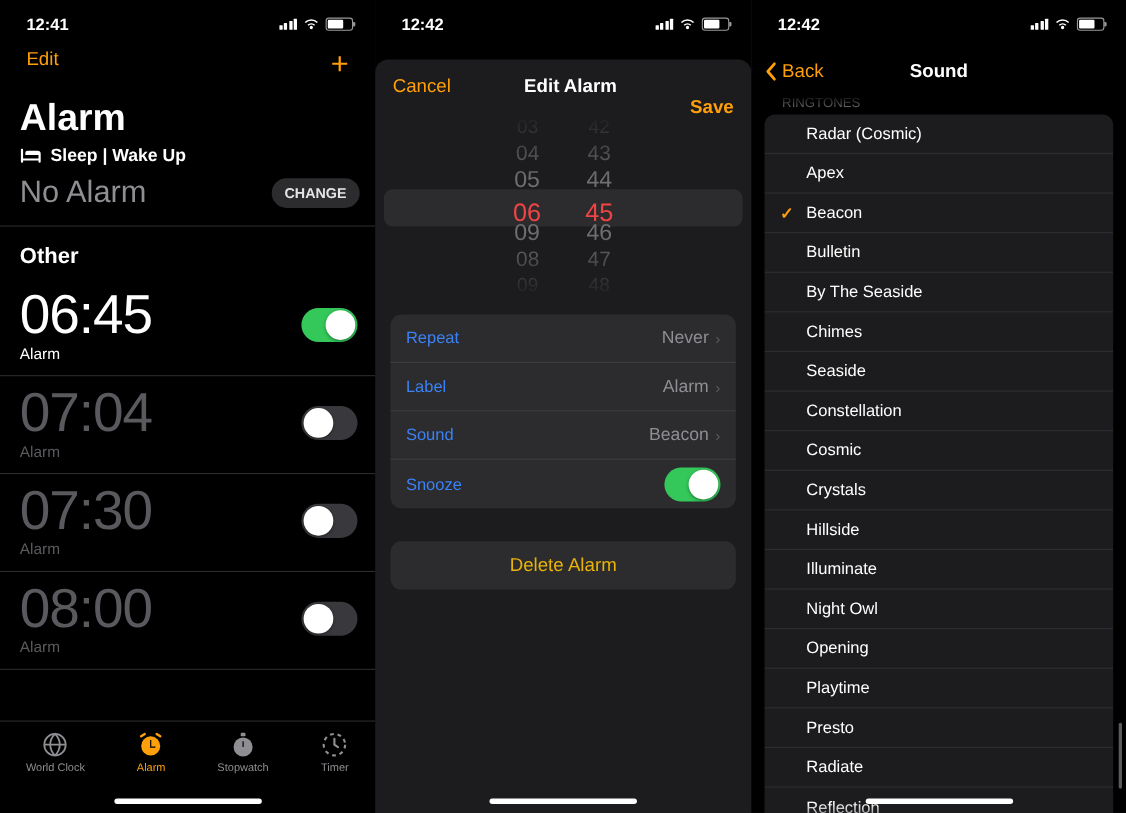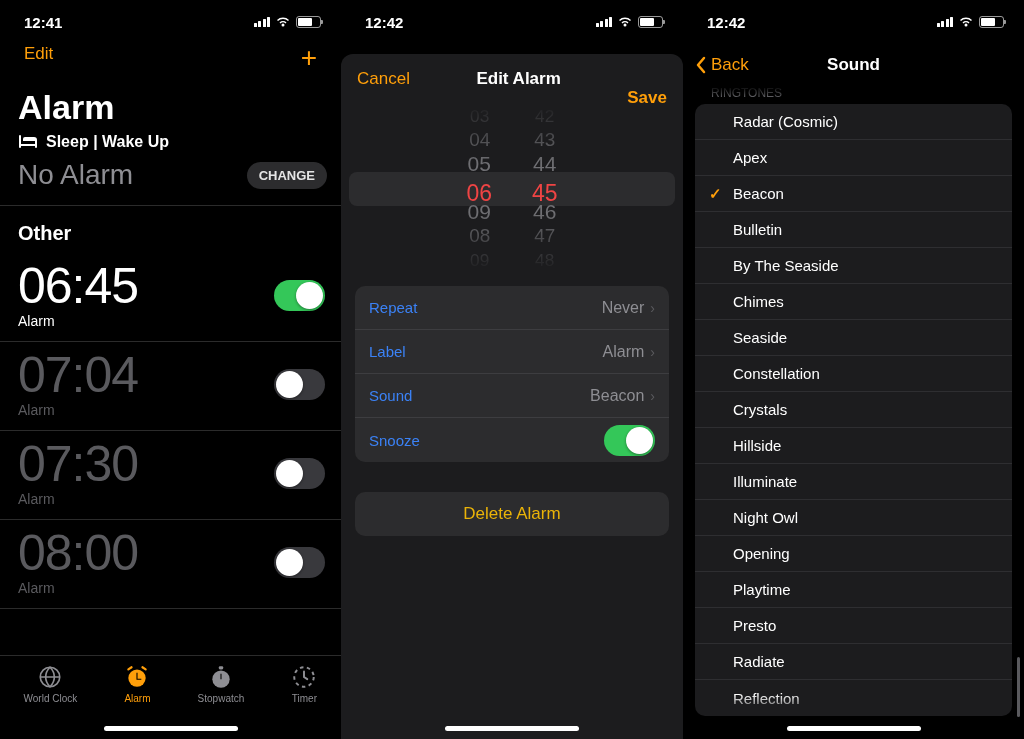--- a/index.html
+++ b/index.html
@@ -345,20 +345,24 @@
       <div class="li">
         <span class="check"></span>
         <span>Seaside</span>
       </div>
       <div class="li">
         <span class="check"></span>
         <span>Constellation</span>
       </div>
       <div class="li">
         <span class="check"></span>
+        <span>Cosmic</span>
+      </div>
+      <div class="li">
+        <span class="check"></span>
         <span>Crystals</span>
       </div>
       <div class="li">
         <span class="check"></span>
         <span>Hillside</span>
       </div>
       <div class="li">
         <span class="check"></span>
         <span>Illuminate</span>
       </div>

